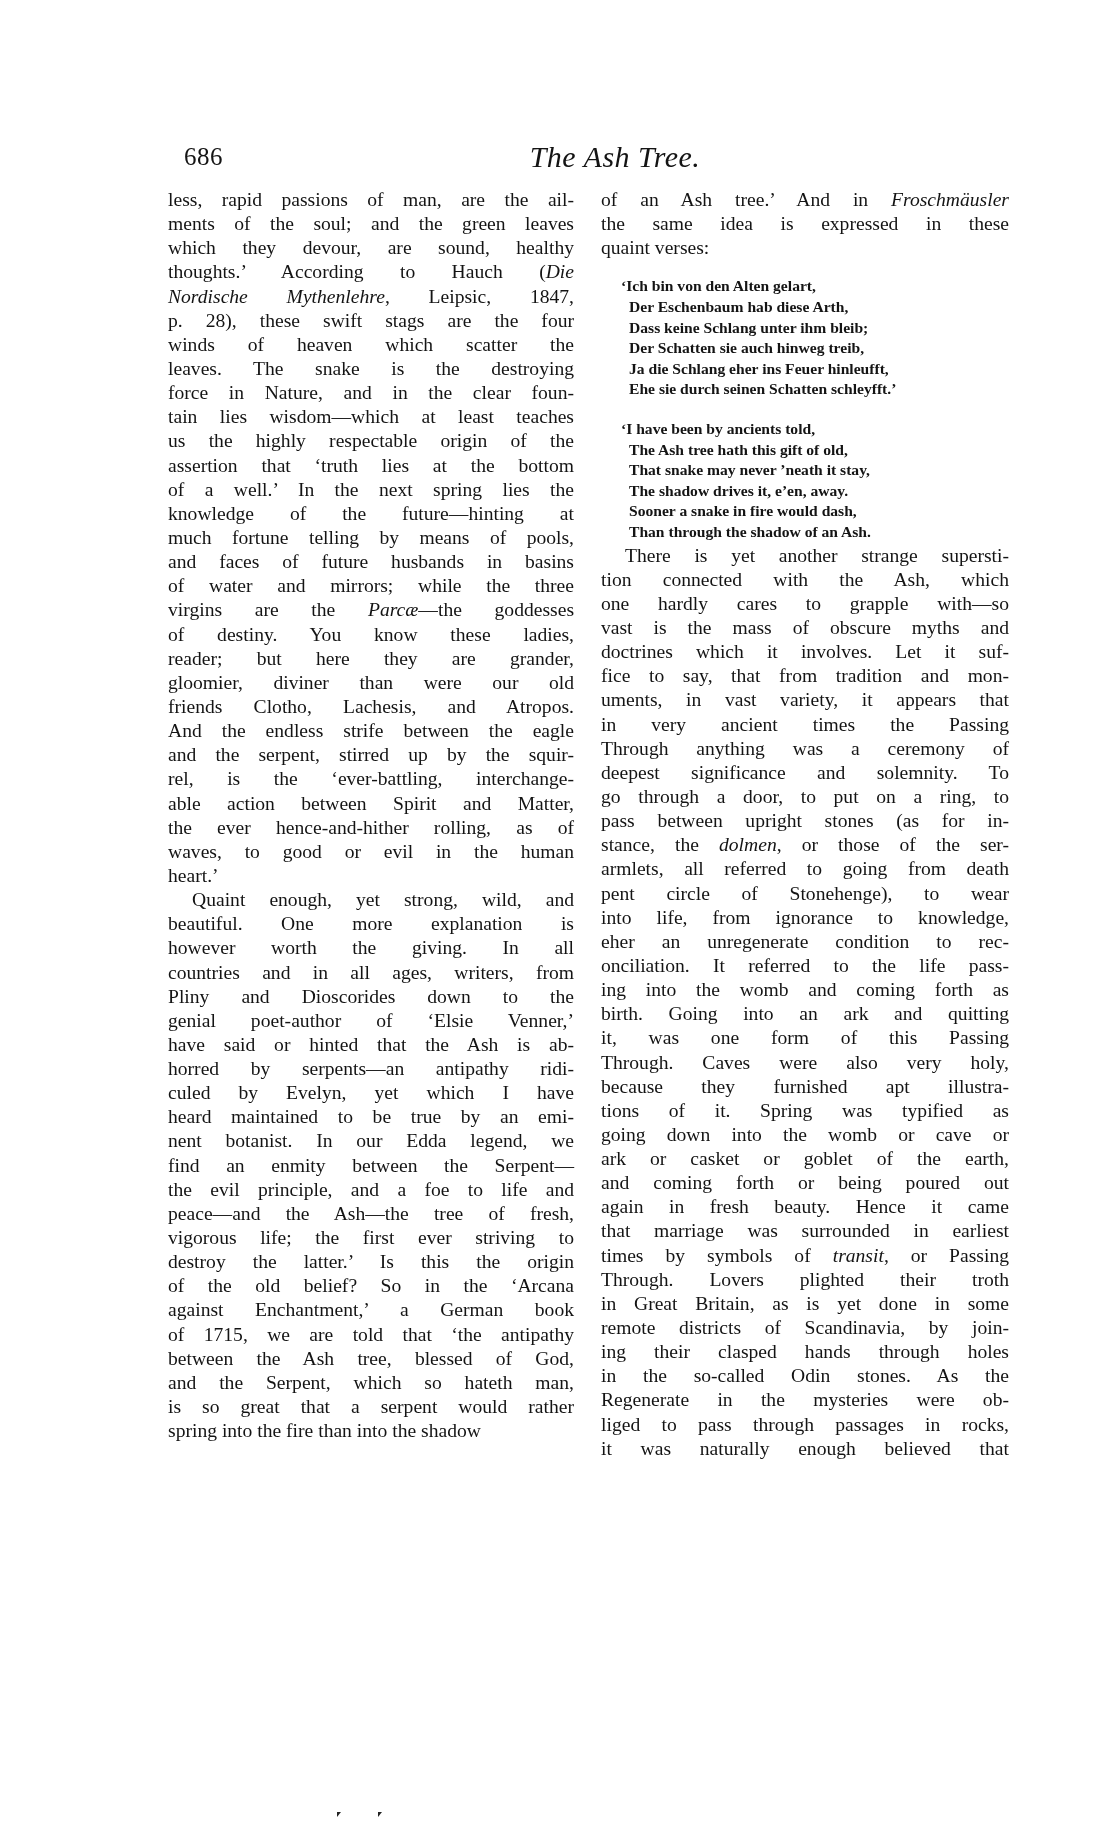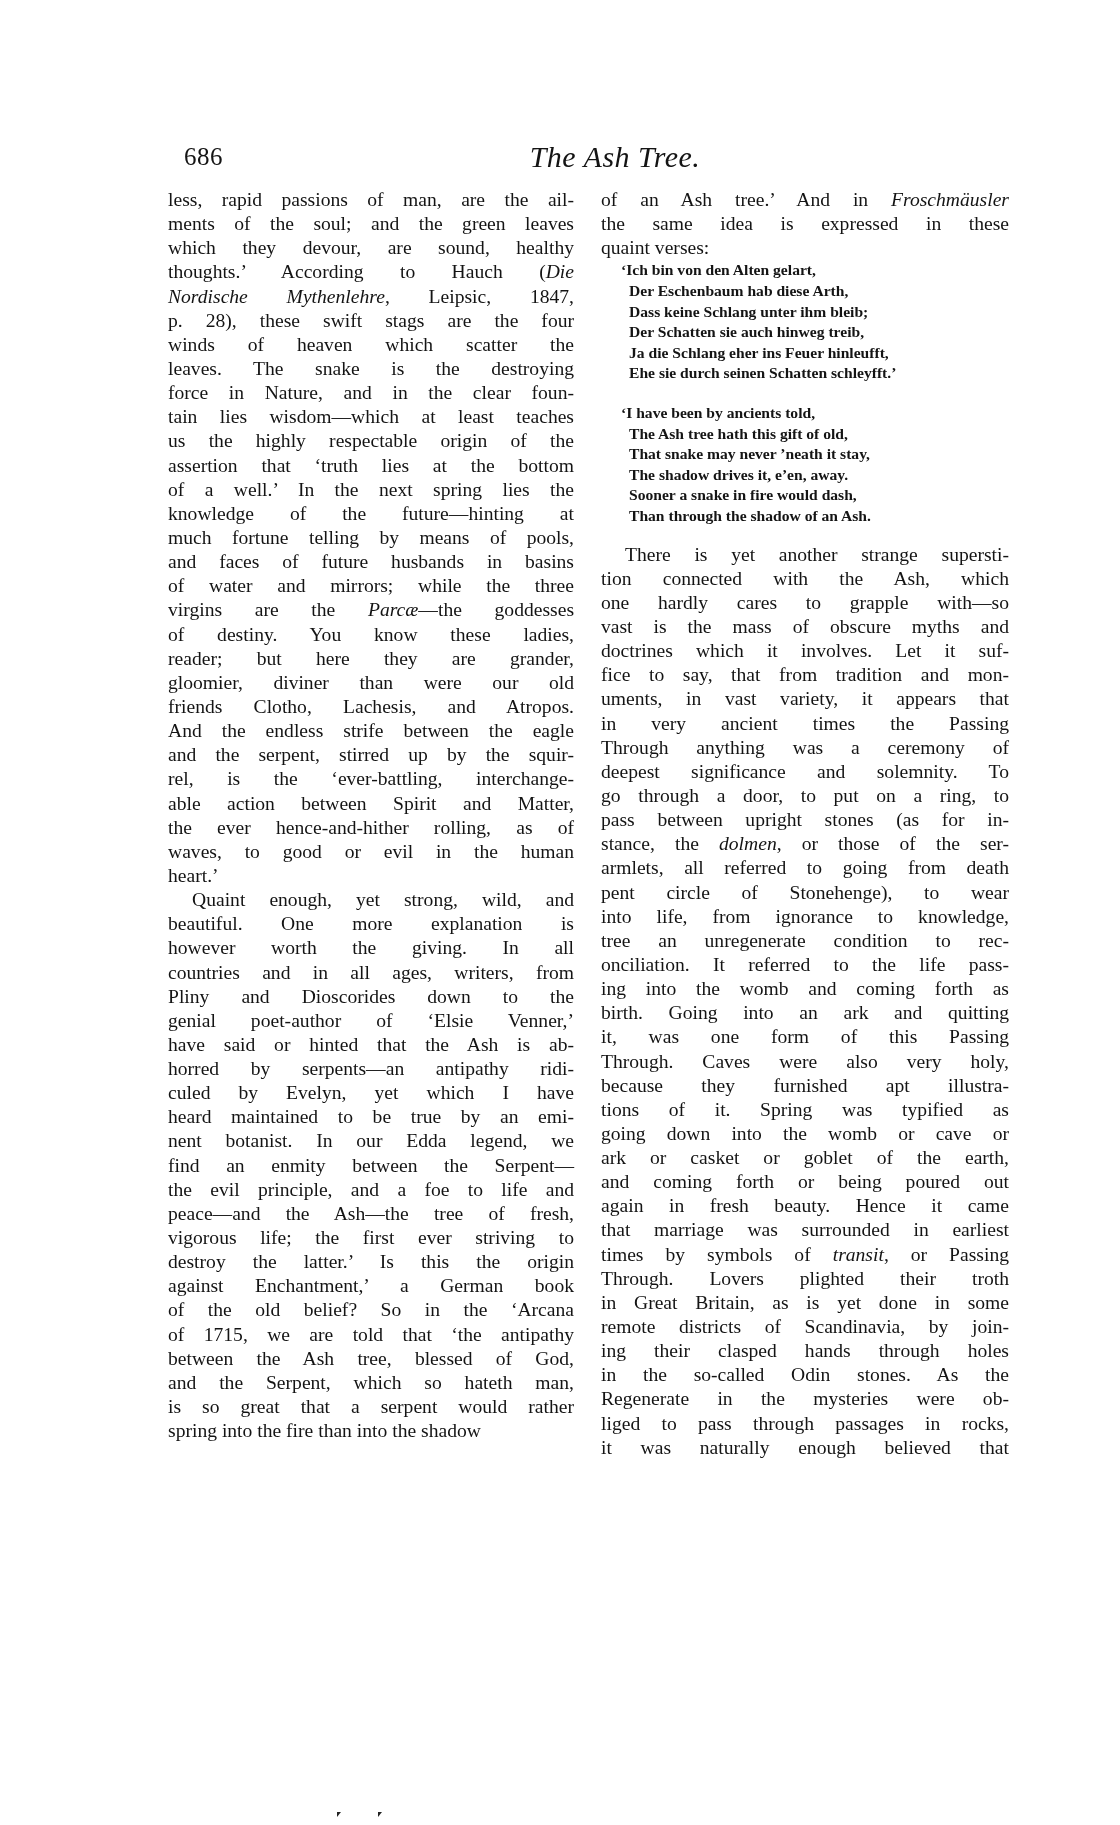--- a/index.html
+++ b/index.html
@@ -25,26 +25,26 @@
   .col-right { left: 601px; width: 408px; }
   .line {
     display: block; white-space: nowrap;
     text-align: justify; text-align-last: justify;
     height: 24.15px; overflow: visible;
   }
   .line.last { text-align-last: left; }
   .line.indent { padding-left: 24px; }
   .verse {
     font-size: 15.6px; line-height: 20.6px; font-weight: bold;
-    padding-left: 28px; margin-top: 0;
+    padding-left: 28px; margin-top: 16px;
   }
   .verse .vline { display: block; white-space: nowrap; height: 20.6px; }
   .verse .vline.open { margin-left: -8px; }
   .stanza-gap { height: 6px; }
-  .after-verse { margin-top: 16px; }
+  .after-verse { margin-top: 1px; }
   em { font-style: italic; }
   .scan-mark {
     position: absolute; width: 4px; height: 5px; background: #222;
     clip-path: polygon(0 0, 100% 0, 0 100%);
   }
 </style>
 </head>
 <body>
 
 <div class="page-number">686</div>
@@ -89,22 +89,22 @@
     <span class="line">have said or hinted that the Ash is ab-</span>
     <span class="line">horred by serpents—an antipathy ridi-</span>
     <span class="line">culed by Evelyn, yet which I have</span>
     <span class="line">heard maintained to be true by an emi-</span>
     <span class="line">nent botanist. In our Edda legend, we</span>
     <span class="line">find an enmity between the Serpent—</span>
     <span class="line">the evil principle, and a foe to life and</span>
     <span class="line">peace—and the Ash—the tree of fresh,</span>
     <span class="line">vigorous life; the first ever striving to</span>
     <span class="line">destroy the latter.’ Is this the origin</span>
+    <span class="line">of the old belief? So in the ‘Arcana</span>
     <span class="line">against Enchantment,’ a German book</span>
-    <span class="line">of the old belief? So in the ‘Arcana</span>
     <span class="line">of 1715, we are told that ‘the antipathy</span>
     <span class="line">between the Ash tree, blessed of God,</span>
     <span class="line">and the Serpent, which so hateth man,</span>
     <span class="line">is so great that a serpent would rather</span>
     <span class="line last">spring into the fire than into the shadow</span>
   </div>
 
 <div class="column col-right">
   <div id="right-intro">
       <span class="line">of an Ash tree.’ And in <em>Froschmäusler</em></span>
@@ -138,21 +138,21 @@
       <span class="line">uments, in vast variety, it appears that</span>
       <span class="line">in very ancient times the Passing</span>
       <span class="line">Through anything was a ceremony of</span>
       <span class="line">deepest significance and solemnity. To</span>
       <span class="line">go through a door, to put on a ring, to</span>
       <span class="line">pass between upright stones (as for in-</span>
       <span class="line">stance, the <em>dolmen</em>, or those of the ser-</span>
       <span class="line">armlets, all referred to going from death</span>
       <span class="line">pent circle of Stonehenge), to wear</span>
       <span class="line">into life, from ignorance to knowledge,</span>
-      <span class="line">tree an unregenerate condition to rec-</span>
+      <span class="line">eher an unregenerate condition to rec-</span>
       <span class="line">onciliation. It referred to the life pass-</span>
       <span class="line">ing into the womb and coming forth as</span>
       <span class="line">birth. Going into an ark and quitting</span>
       <span class="line">it, was one form of this Passing</span>
       <span class="line">Through. Caves were also very holy,</span>
       <span class="line">because they furnished apt illustra-</span>
       <span class="line">tions of it. Spring was typified as</span>
       <span class="line">going down into the womb or cave or</span>
       <span class="line">ark or casket or goblet of the earth,</span>
       <span class="line">and coming forth or being poured out</span>

